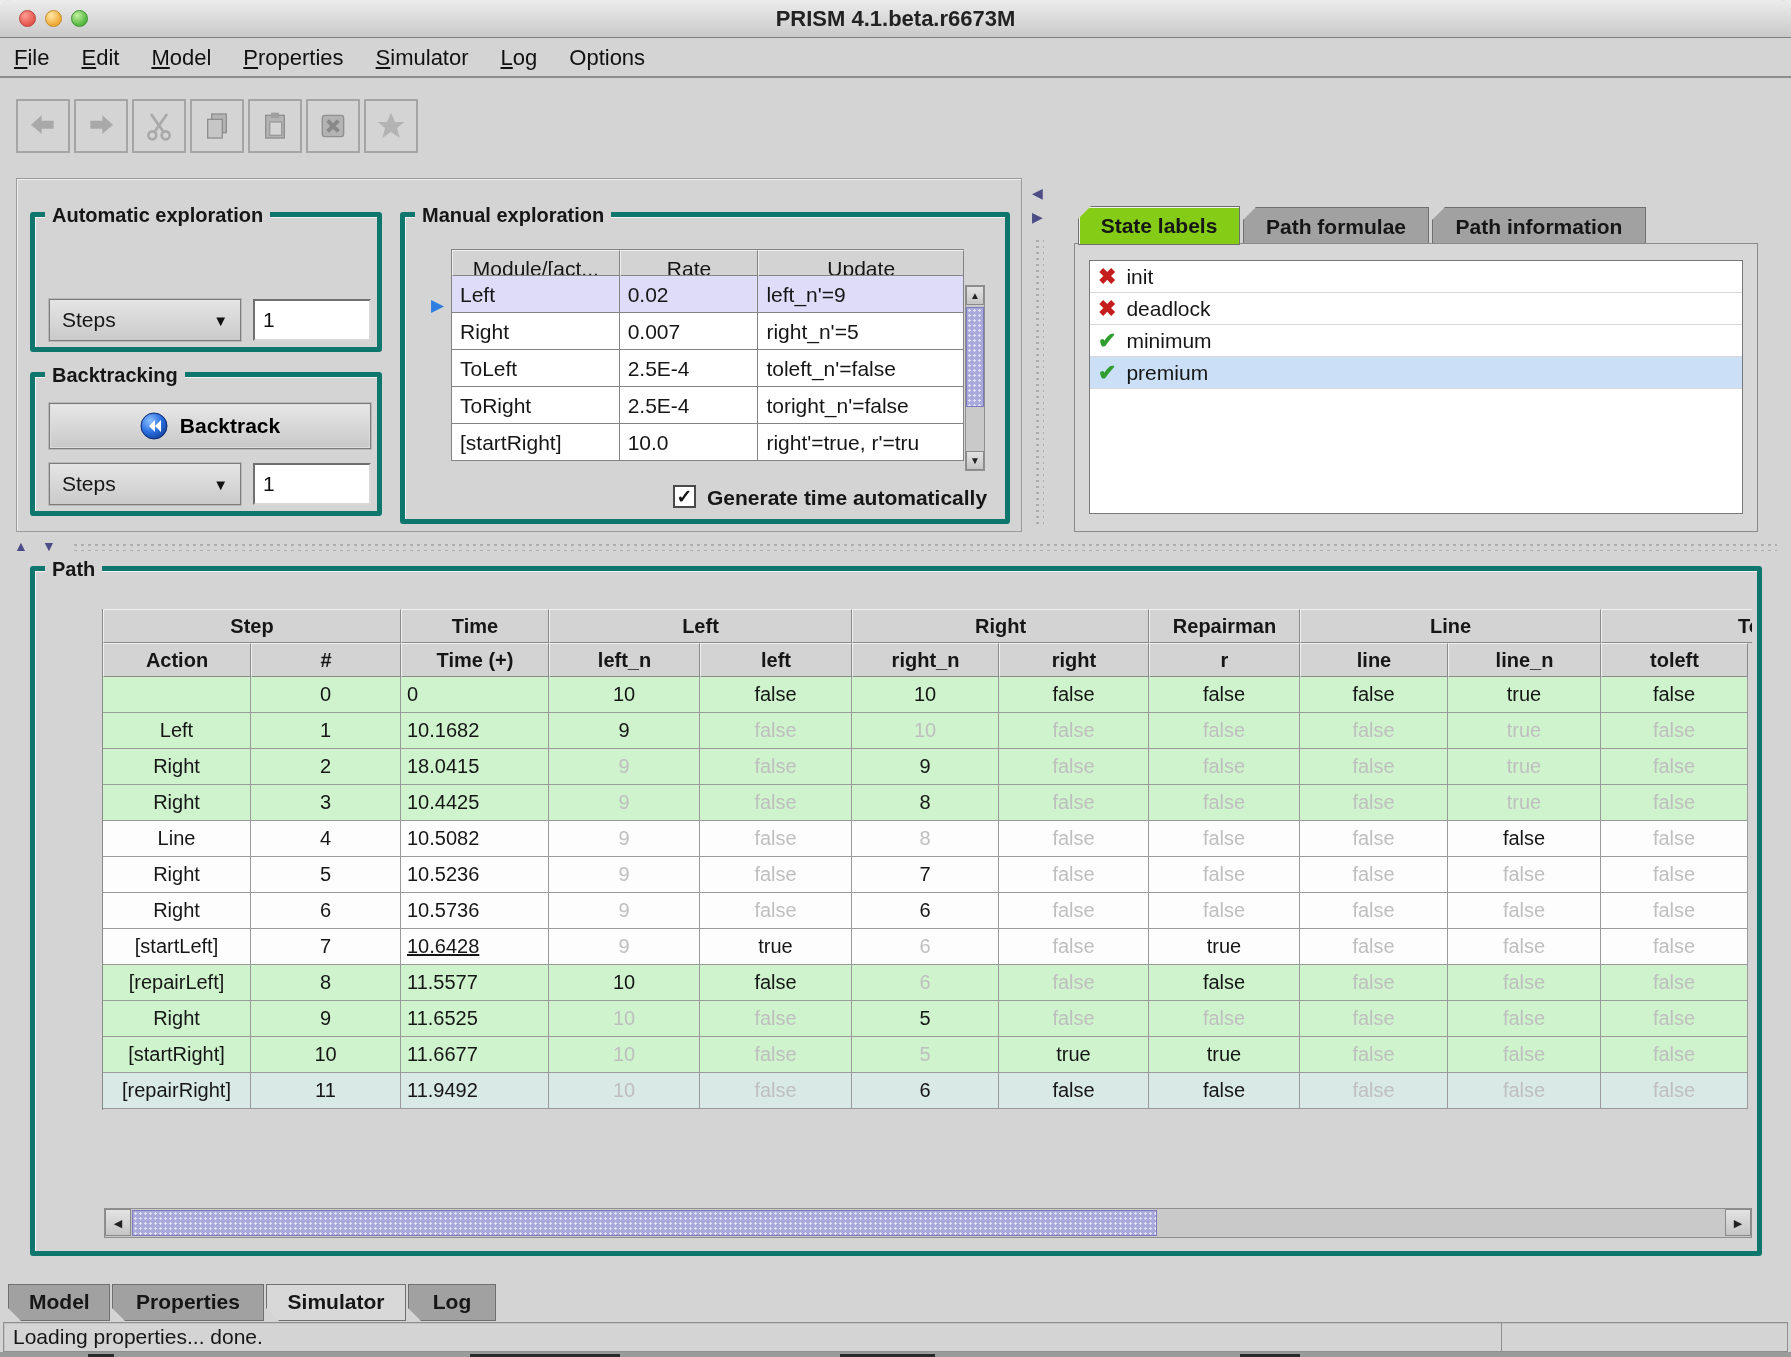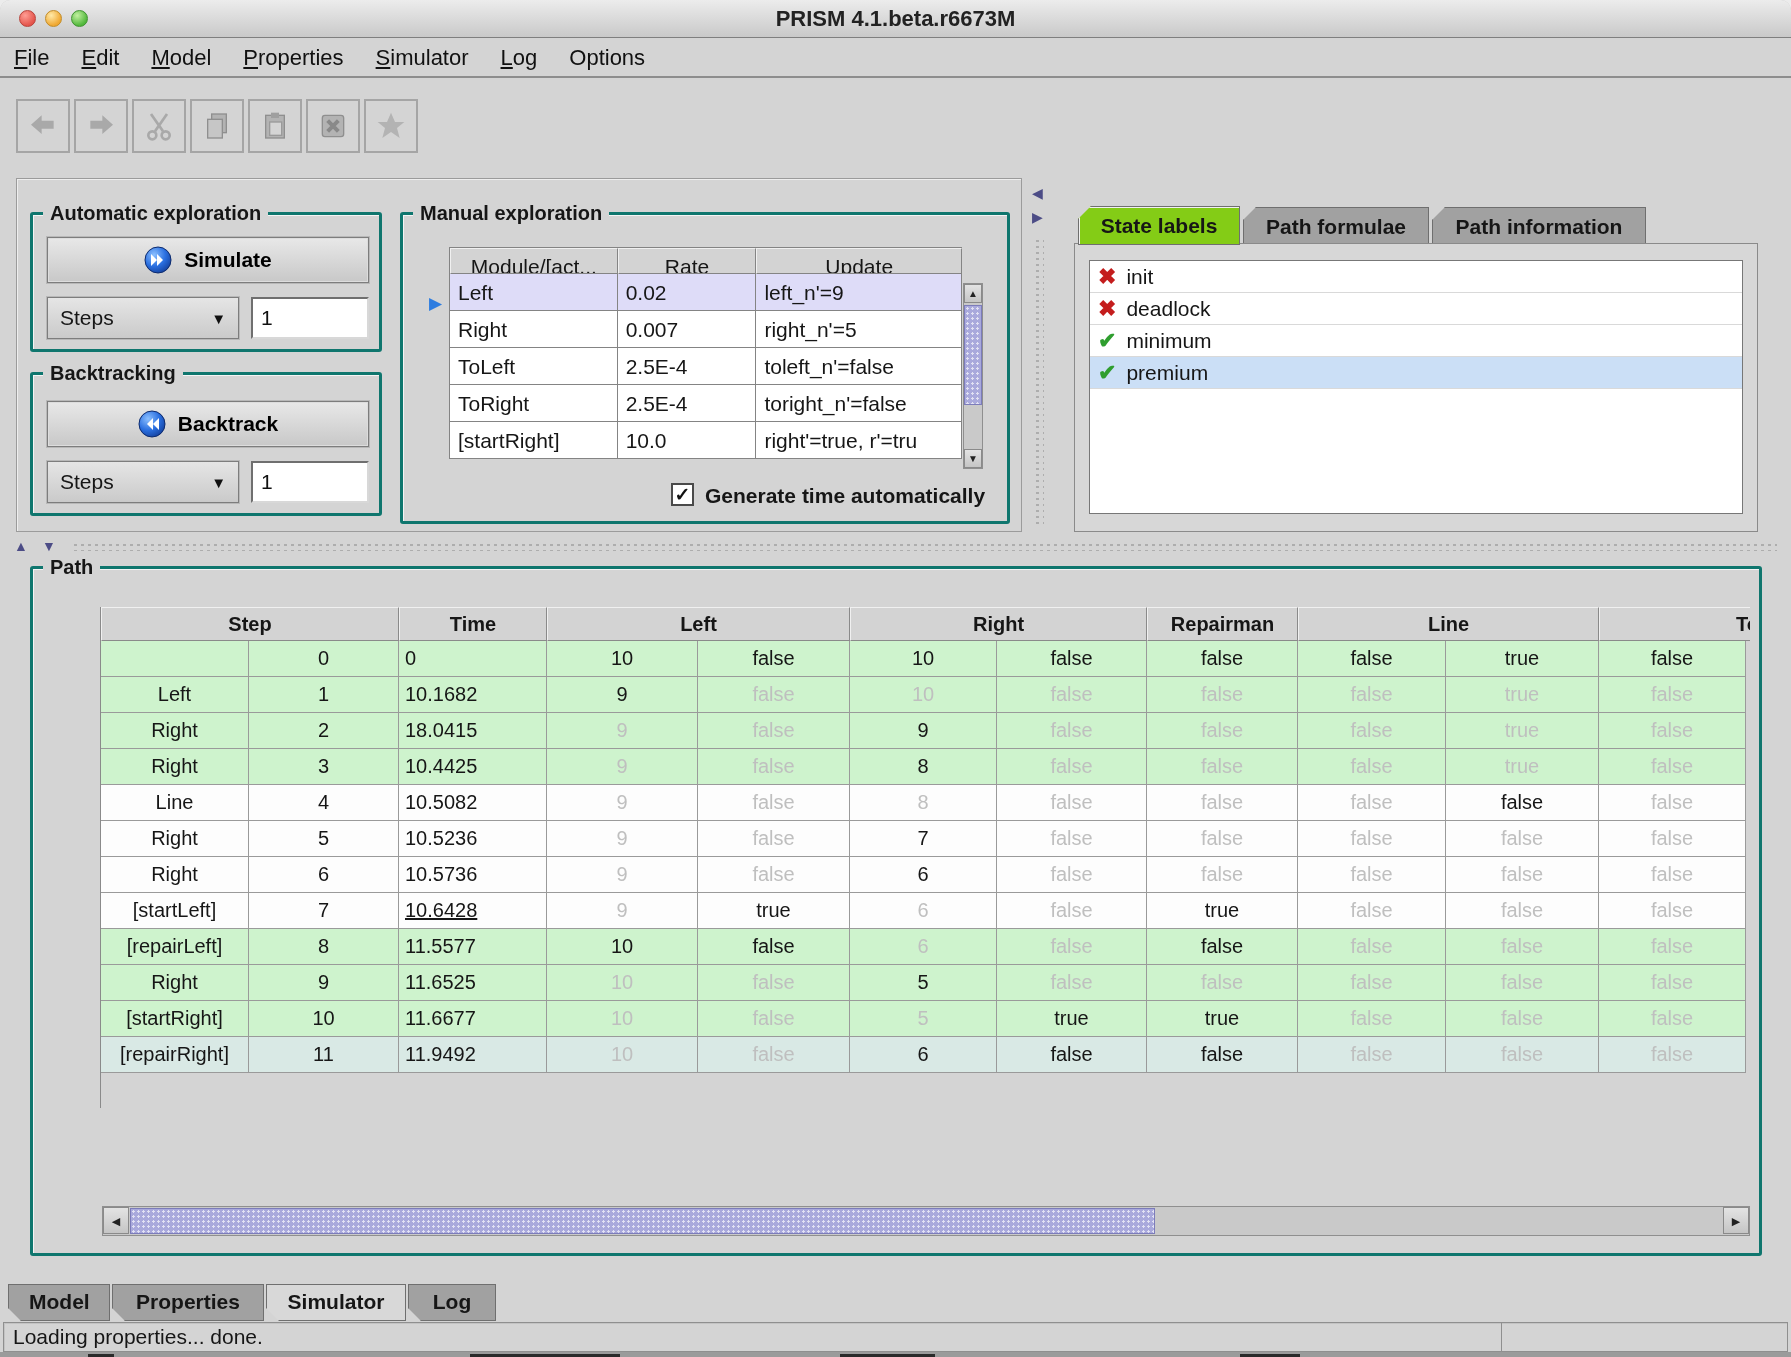--- a/index.html
+++ b/index.html
@@ -22,21 +22,21 @@
     border-bottom:2px solid #8d8d8d;display:flex;align-items:center;padding-left:14px;}
   .menu-item{font-size:22px;color:#111;margin-right:32px;}
   .menu-item u{text-decoration:underline;}
   
   .toolbar{position:absolute;left:0;top:80px;width:100%;height:92px;display:flex;
     align-items:center;padding-left:16px;gap:4px;}
   .tb-btn{width:54px;height:54px;background:#d4d4d4;border:2px solid #a5a5a5;
     display:flex;align-items:center;justify-content:center;padding:0;}
   
   .panel-raised{position:absolute;border:1px solid #9b9b9b;box-shadow:inset 1px 1px 0 #eee;}
-  .groupbox{position:absolute;border:3px solid #0f766e;border-radius:3px;
+  .groupbox{position:absolute;border:5px solid #0f766e;border-radius:3px;
     box-shadow:inset 1px 1px 0 rgba(255,255,255,.75);}
   .gb-title{position:absolute;top:-13px;left:10px;background:#d4d4d4;padding:0 7px;
     font-weight:bold;font-size:20px;white-space:nowrap;}
   .big-btn{position:absolute;display:flex;align-items:center;justify-content:center;gap:12px;
     background:linear-gradient(#e8e8e8,#c8c8c8);border:1px solid #7d7d7d;
     box-shadow:inset 0 0 0 1px #ddd, 0 0 0 1px #b8b8b8;font-size:21px;font-weight:bold;
     font-family:"Liberation Sans",sans-serif;}
   .combo{position:absolute;display:flex;align-items:center;justify-content:space-between;
     padding:0 12px;background:linear-gradient(#e5e5e5,#cacaca);border:1px solid #7d7d7d;
     box-shadow:0 0 0 1px #b8b8b8;font-size:21px;}
@@ -195,30 +195,20 @@
             <polygon points="12,2 15,9 22,9 16.5,13.5 18.5,21 12,16.5 5.5,21 7.5,13.5 2,9 9,9" fill="#b3b3b3"></polygon>
           </svg>
         </span>
       </button>
     </div>
 
   <div class="panel-raised" style="left:16px;top:178px;width:1006px;height:354px;"></div>
 
   <div class="groupbox" style="left:30px;top:212px;width:352px;height:140px;">
     <span class="gb-title">Automatic exploration</span>
-    <button class="big-btn" style="left:14px;top:22px;width:322px;height:46px;">
-      <span style="display:flex">
-        <svg width="28" height="28" viewBox="0 0 28 28">
-            <circle cx="14" cy="14" r="13" fill="url(#ballgrad)" stroke="#0c2a6e"></circle>
-            <path d="M7 8 L13 14 L7 20 Z" fill="#fff"></path>
-            <path d="M13 8 L19 14 L13 20 Z" fill="#fff"></path>
-          </svg>
-      </span>
-      <span>Simulate</span>
-    </button>
     <div class="combo" style="left:14px;top:82px;width:192px;height:42px;">
       <span>Steps</span>
       <span class="arr">▼</span>
     </div>
     <input class="tfield" style="left: 218px; top: 82px; width: 118px; height: 42px;" value="1">
   </div>
 
   <div class="groupbox" style="left:30px;top:372px;width:352px;height:144px;">
     <span class="gb-title">Backtracking</span>
     <button class="big-btn" style="left:14px;top:26px;width:322px;height:46px;">
@@ -324,20 +314,33 @@
     <div class="ptable" style="left:67px;top:38px;width:1650px;height:501px;">
         <div class="pt-row pt-hrow">
           <div class="pt-cell" style="width: 298px;">Step</div>
           <div class="pt-cell" style="width: 148px;">Time</div>
           <div class="pt-cell" style="width: 303px;">Left</div>
           <div class="pt-cell" style="width: 297px;">Right</div>
           <div class="pt-cell" style="width: 151px;">Repairman</div>
           <div class="pt-cell" style="width: 301px;">Line</div>
           <div class="pt-cell" style="width: 297px;">To</div>
         </div>
+        <div class="pt-row pt-hrow">
+          <div class="pt-cell" style="width: 148px;">Action</div>
+          <div class="pt-cell" style="width: 150px;">#</div>
+          <div class="pt-cell" style="width: 148px;">Time (+)</div>
+          <div class="pt-cell" style="width: 151px;">left_n</div>
+          <div class="pt-cell" style="width: 152px;">left</div>
+          <div class="pt-cell" style="width: 147px;">right_n</div>
+          <div class="pt-cell" style="width: 150px;">right</div>
+          <div class="pt-cell" style="width: 151px;">r</div>
+          <div class="pt-cell" style="width: 148px;">line</div>
+          <div class="pt-cell" style="width: 153px;">line_n</div>
+          <div class="pt-cell" style="width: 147px;">toleft</div>
+        </div>
         <div class="pt-row pt-drow bg-green">
           <div class="pt-cell" style="width: 148px;"></div>
           <div class="pt-cell" style="width: 150px;">0</div>
           <div class="pt-cell al" style="width: 148px;">0</div>
           <div class="pt-cell" style="width: 151px;">10</div>
           <div class="pt-cell" style="width: 152px;">false</div>
           <div class="pt-cell" style="width: 147px;">10</div>
           <div class="pt-cell" style="width: 150px;">false</div>
           <div class="pt-cell" style="width: 151px;">false</div>
           <div class="pt-cell" style="width: 148px;">false</div>

